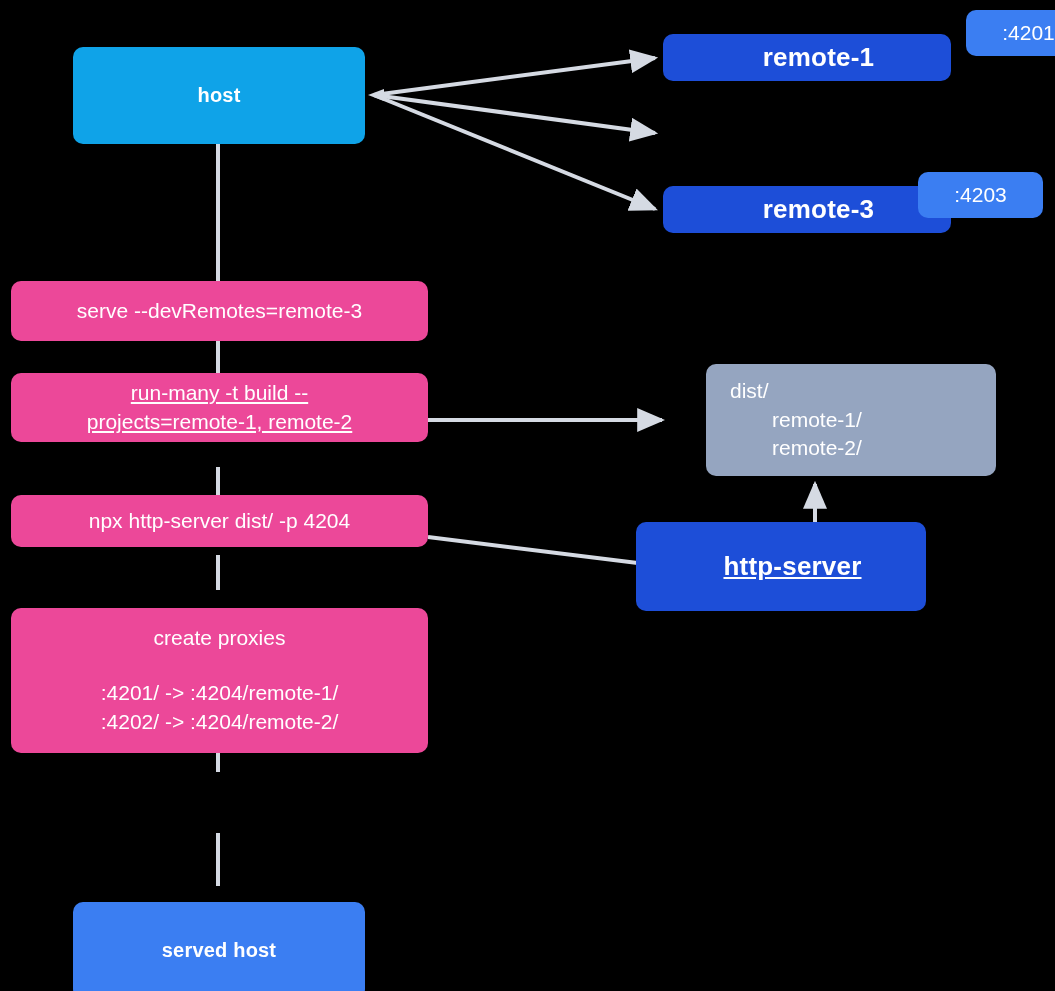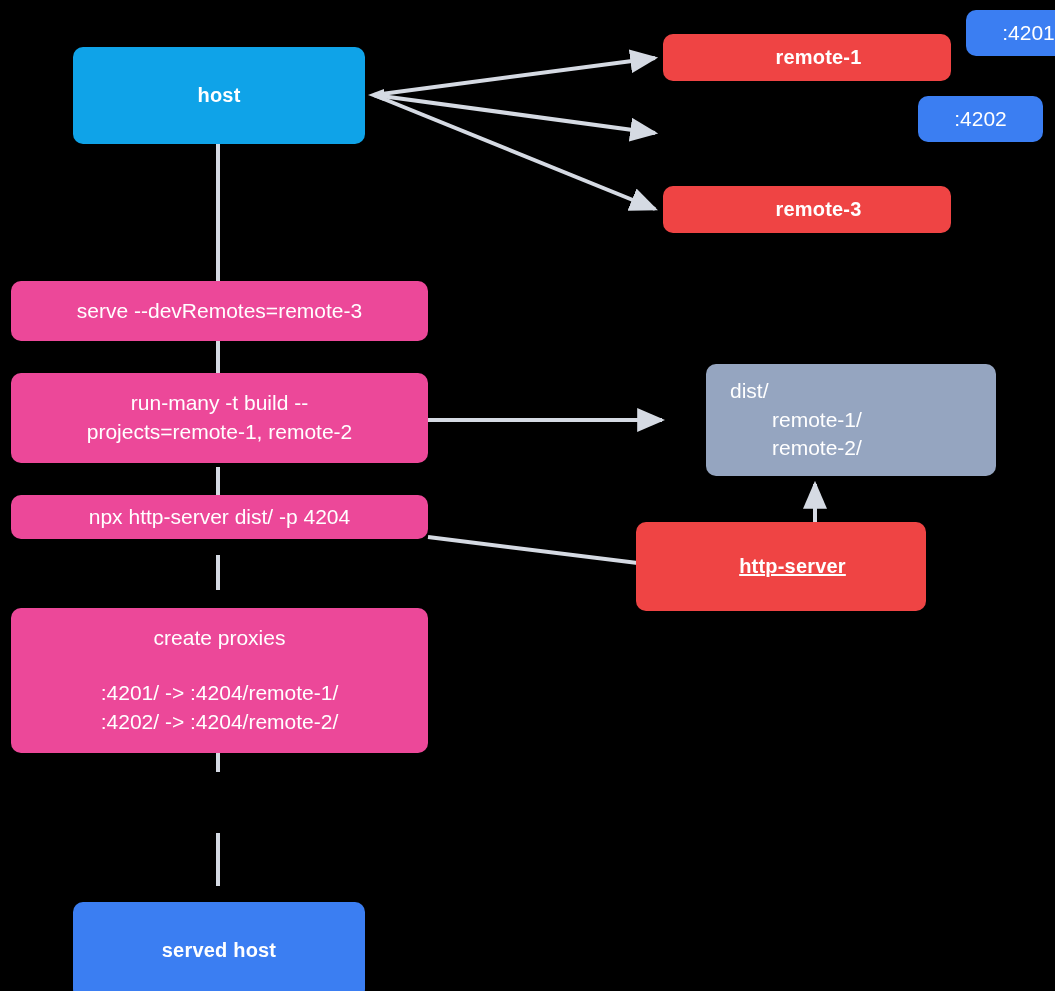--- a/index.html
+++ b/index.html
@@ -48,23 +48,23 @@
     font-weight: bold;
     font-size: 20px;
     letter-spacing: 0.2px;
   }
   .node-cmd {
     background: #ec4899;
     font-weight: normal;
     font-size: 21px;
   }
   .node-gray {
-    background: #ef4444;
+    background: #1d4ed8;
     font-weight: bold;
-    font-size: 20px;
+    font-size: 26px;
     letter-spacing: 0.2px;
     padding-left: 23px;
   }
   .node-dir {
     background: #95a5c0;
     font-weight: normal;
     font-size: 21px;
     align-items: flex-start;
     justify-content: center;
     text-align: left;
@@ -131,38 +131,38 @@
     <span>host</span>
   </div>
 
   <div class="node node-gray" style="left:663px; top:34px; width:288px; height:47px;">
     <span>remote-1</span>
   </div>
   <div class="badge" style="left:918px; top:10px; width:125px; height:46px;margin-left:48px;">
     <span>:4201</span>
   </div>
 
-  <div class="badge" style="left:918px; top:96px; width:125px; height:46px;">
-    <span>:4202</span>
-  </div>
 
   <div class="node node-gray" style="left:663px; top:186px; width:288px; height:47px;">
     <span>remote-3</span>
+  </div>
+  <div class="badge" style="left:918px; top:172px; width:125px; height:46px;">
+    <span>:4203</span>
   </div>
 
   <div class="node node-cmd" style="left:11px; top:281px; width:417px; height:60px;">
     <span class="cmd-line">serve --devRemotes=remote-3</span>
   </div>
 
-  <div class="node node-cmd" style="left:11px; top:373px; width:417px; height:90px;">
+  <div class="node node-cmd" style="left:11px; top:373px; width:417px; height:69px;text-decoration:underline;">
     <span class="cmd-line">run-many -t build --</span>
     <span class="cmd-line">projects=remote-1, remote-2</span>
   </div>
 
-  <div class="node node-cmd" style="left:11px; top:495px; width:417px; height:44px;">
+  <div class="node node-cmd" style="left:11px; top:495px; width:417px; height:52px;">
     <span class="cmd-line">npx http-server dist/ -p 4204</span>
   </div>
 
   <div class="node node-cmd" style="left:11px; top:590px; width:417px; height:145px;margin-top:18px;">
     <span class="cmd-line">create proxies</span>
     <span class="cmd-gap"></span>
     <span class="cmd-line">:4201/ -&gt; :4204/remote-1/</span>
     <span class="cmd-line">:4202/ -&gt; :4204/remote-2/</span>
   </div>
 

